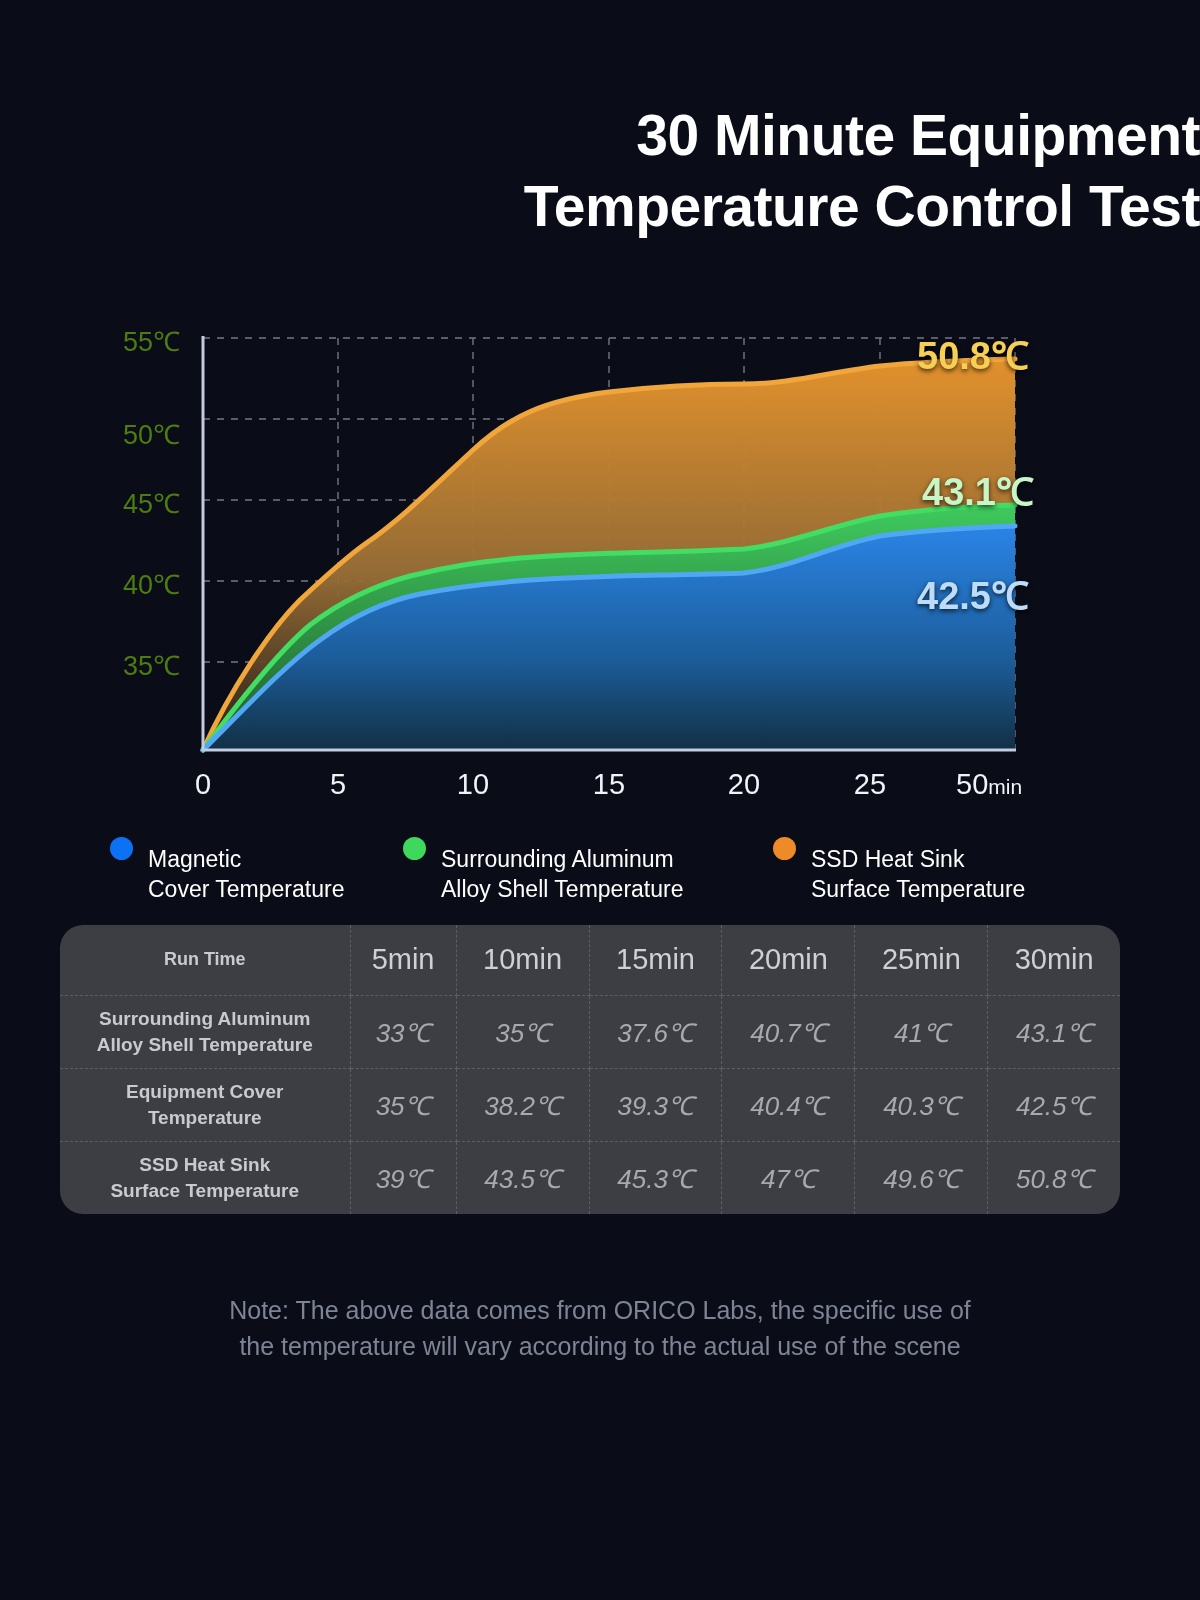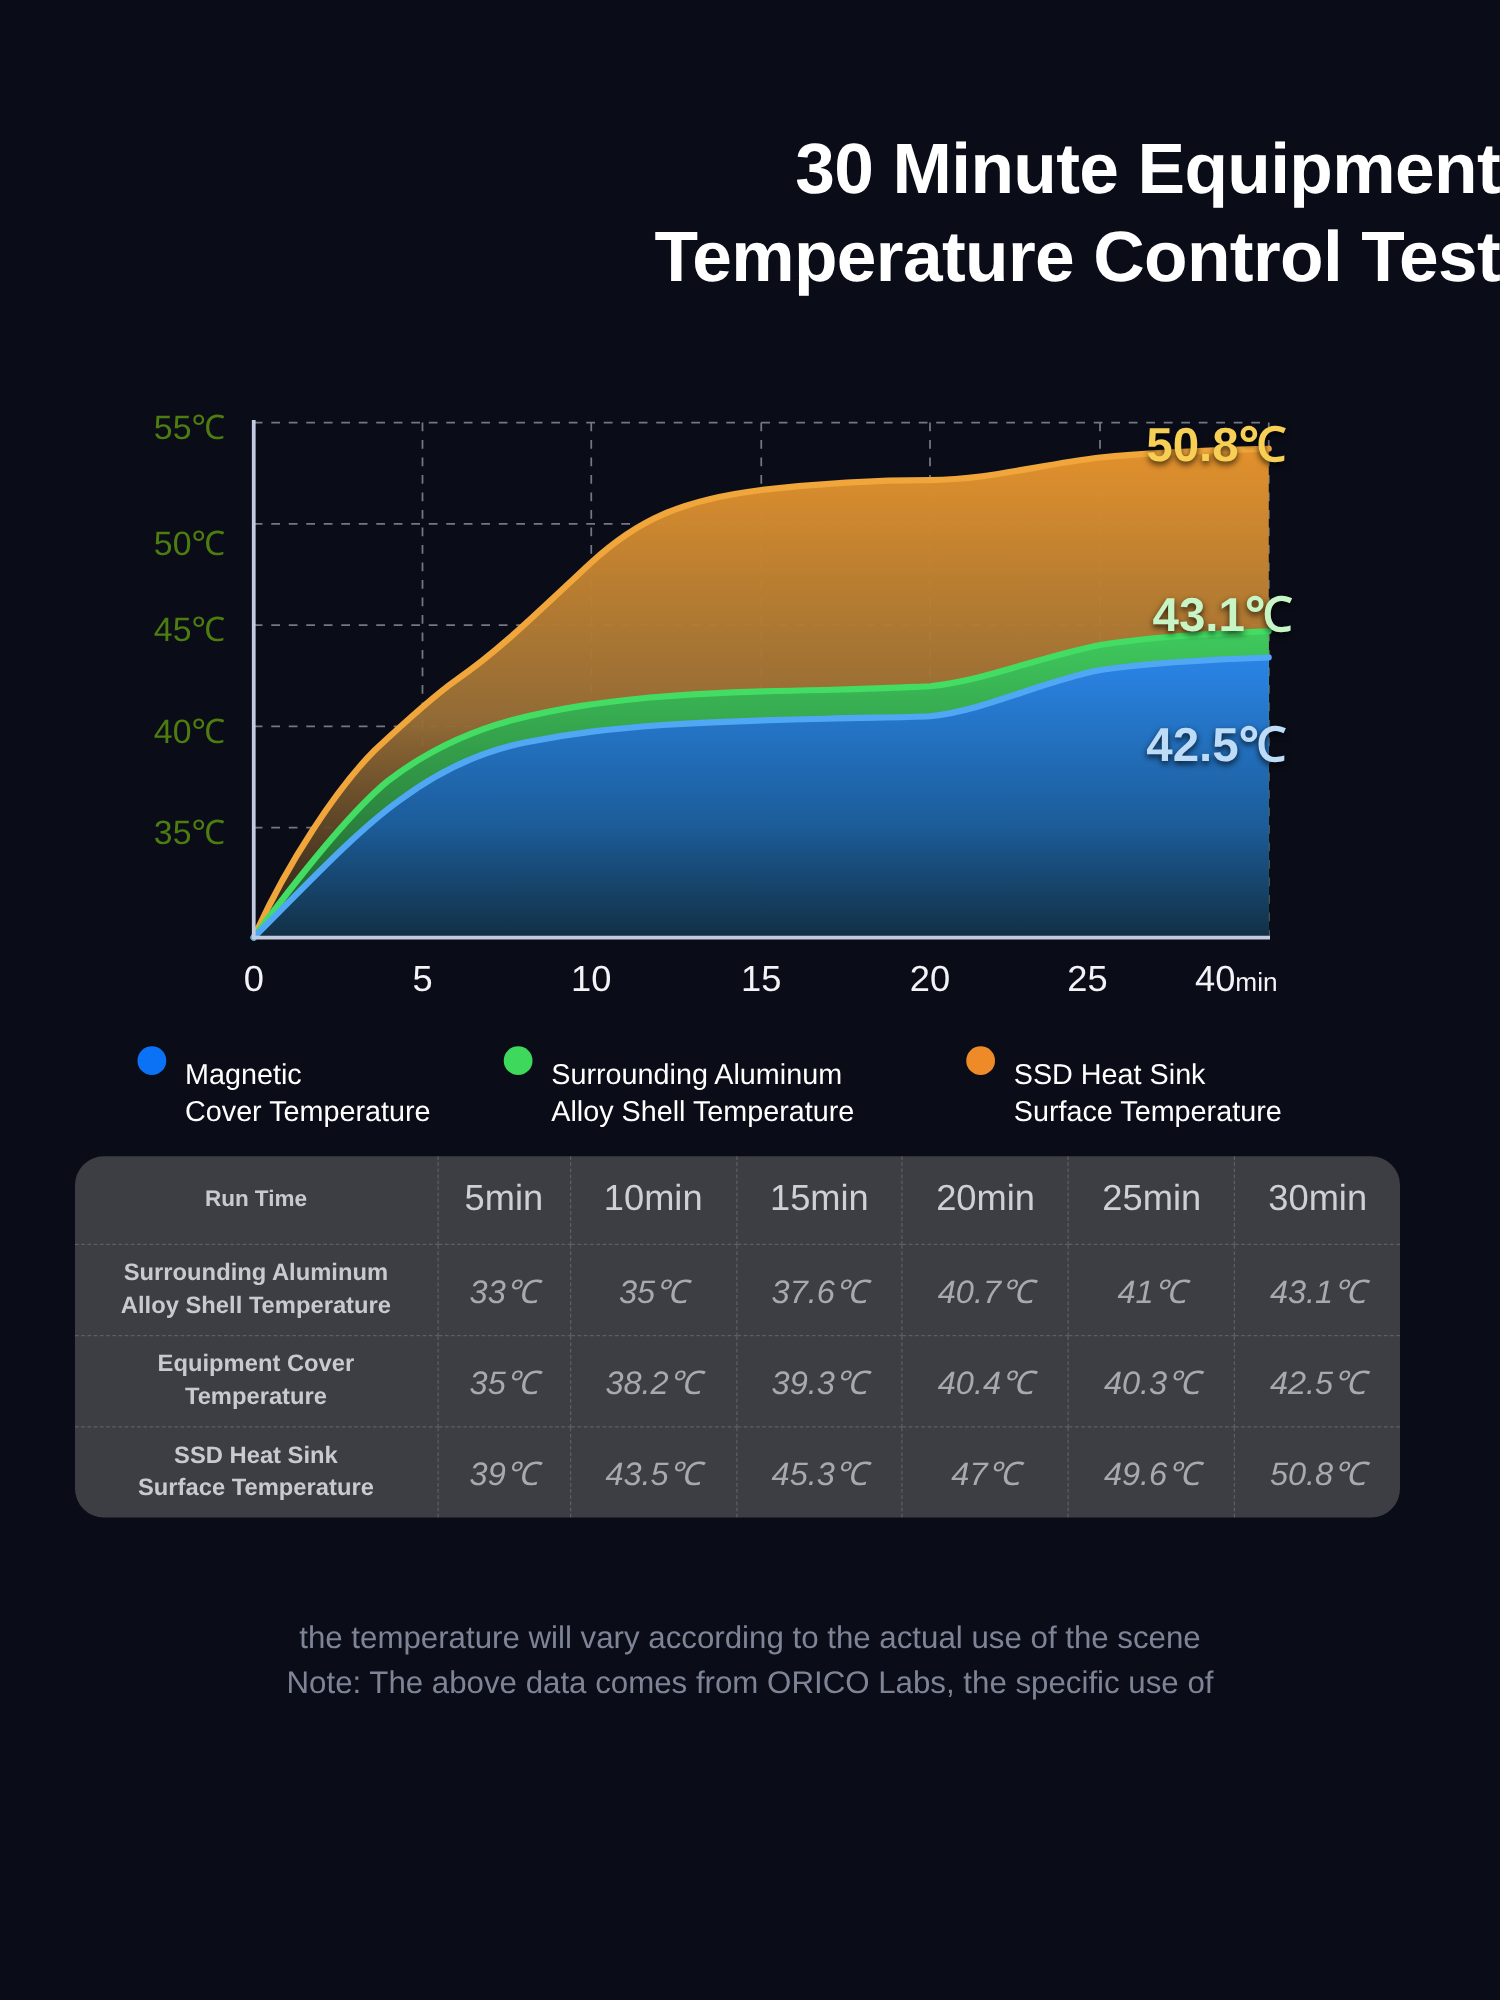--- a/index.html
+++ b/index.html
@@ -190,21 +190,21 @@
     <div class="ylab" style="left:90px; top:265px;">40℃</div>
     <div class="ylab" style="left:90px; top:346px;">35℃</div>
 
     <div class="xlab" style="left:158px; top:468px;">0</div>
     <div class="xlab" style="left:293px; top:468px;">5</div>
     <div class="xlab" style="left:428px; top:468px;">10</div>
     <div class="xlab" style="left:564px; top:468px;">15</div>
     <div class="xlab" style="left:699px; top:468px;">20</div>
     <div class="xlab" style="left:825px; top:468px;">25</div>
     <div class="xlab" style="left:956px; top:468px; width:140px; text-align:left;">
-      <span>40</span><span class="unit">min</span>
+      <span>50</span><span class="unit">min</span>
     </div>
 
     <div class="dlabel" style="left:917px; top:28px; color:#f6cf54;">50.8℃</div>
     <div class="dlabel" style="left:922px; top:164px; color:#c8f5c5;">43.1℃</div>
     <div class="dlabel" style="left:917px; top:268px; color:#bcdcf8;">42.5℃</div>
   </div>
 
   <div class="legend">
     <div class="leg-item i0">
       <span class="leg-dot" style="background:#0b72f5;"></span>
@@ -277,17 +277,17 @@
           <td class="cell">45.3℃</td>
           <td class="cell">47℃</td>
           <td class="cell">49.6℃</td>
           <td class="cell">50.8℃</td>
         </tr>
       </tbody>
     </table>
   </div>
 
   <div class="note">
+    <span>Note: The above data comes from ORICO Labs, the specific use of</span>
     <span>the temperature will vary according to the actual use of the scene</span>
-    <span>Note: The above data comes from ORICO Labs, the specific use of</span>
   </div>
 
 </div>
 
 </body></html>

